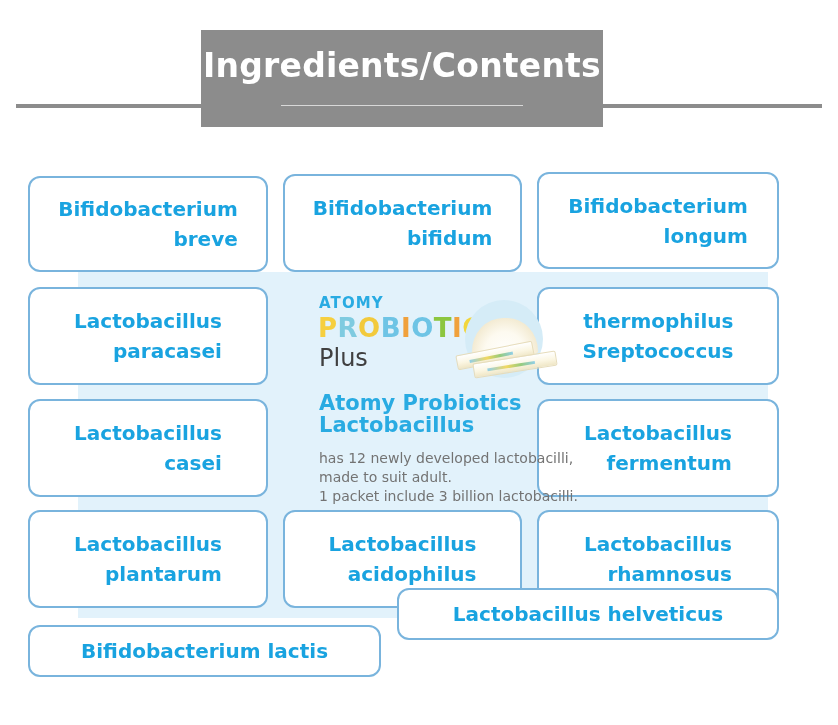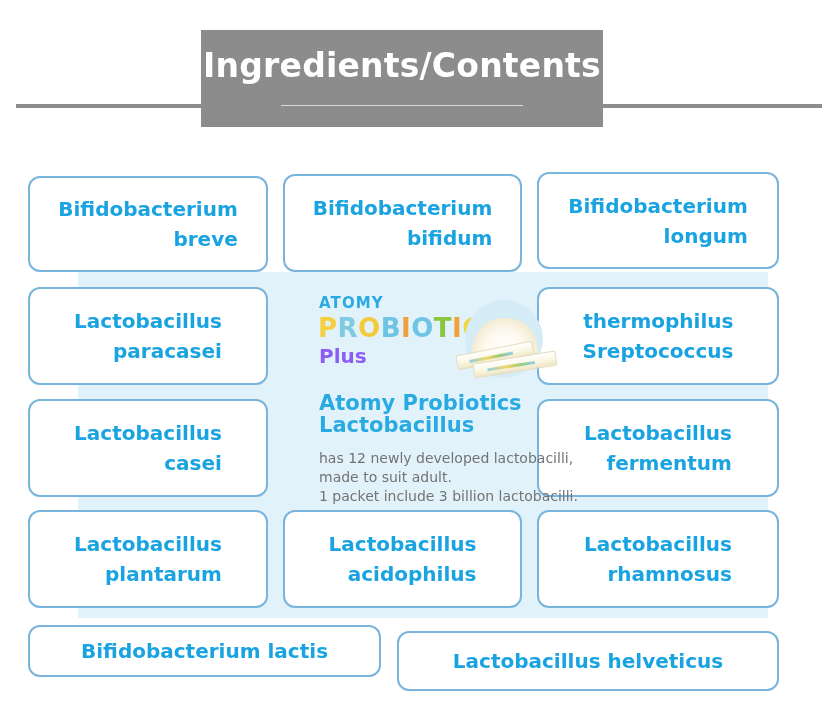--- a/index.html
+++ b/index.html
@@ -98,21 +98,21 @@
   #card-s-thermophilus { left: 537px; top: 287px; width: 242px; height: 98px; }
 
   #card-l-casei        { left: 28px;  top: 399px; width: 240px; height: 98px; }
   #card-l-fermentum    { left: 537px; top: 399px; width: 242px; height: 98px; }
 
   #card-l-plantarum    { left: 28px;  top: 510px; width: 240px; height: 98px; }
   #card-l-acidophilus  { left: 283px; top: 510px; width: 239px; height: 98px; }
   #card-l-paracasei    { left: 537px; top: 510px; width: 242px; height: 98px; }
 
   #card-b-lactis       { left: 28px;  top: 625px; width: 353px; height: 52px; }
-  #card-l-helveticus   { left: 397px; top: 631px; width: 382px; height: 60px; }
+  #card-l-helveticus   { left: 397px; top: 588px; width: 382px; height: 52px; }
 
   
   #brand-panel {
     position: absolute;
     left: 283px;
     top: 287px;
     width: 250px;
     height: 210px;
     margin-left: 35px;
   }
@@ -129,23 +129,23 @@
     left: 0px; top: 26px;
     font-size: 26px;
     font-weight: bold;
     letter-spacing: 0.5px;
     white-space: nowrap;
   }
   #brand-probiotics .l { display: inline-block; }
   #brand-plus {
     position: absolute;
     left: 1px; top: 57px;
-    color: #8b5cf6;
-    font-size: 20px;
-    font-weight: bold;
+    color: #404040;
+    font-size: 24px;
+    font-weight: normal;
   }
 
   
   #product-photo {
     position: absolute;
     left: 133px; top: 13px;
     width: 115px; height: 82px;
   }
   #photo-circle {
     position: absolute;

